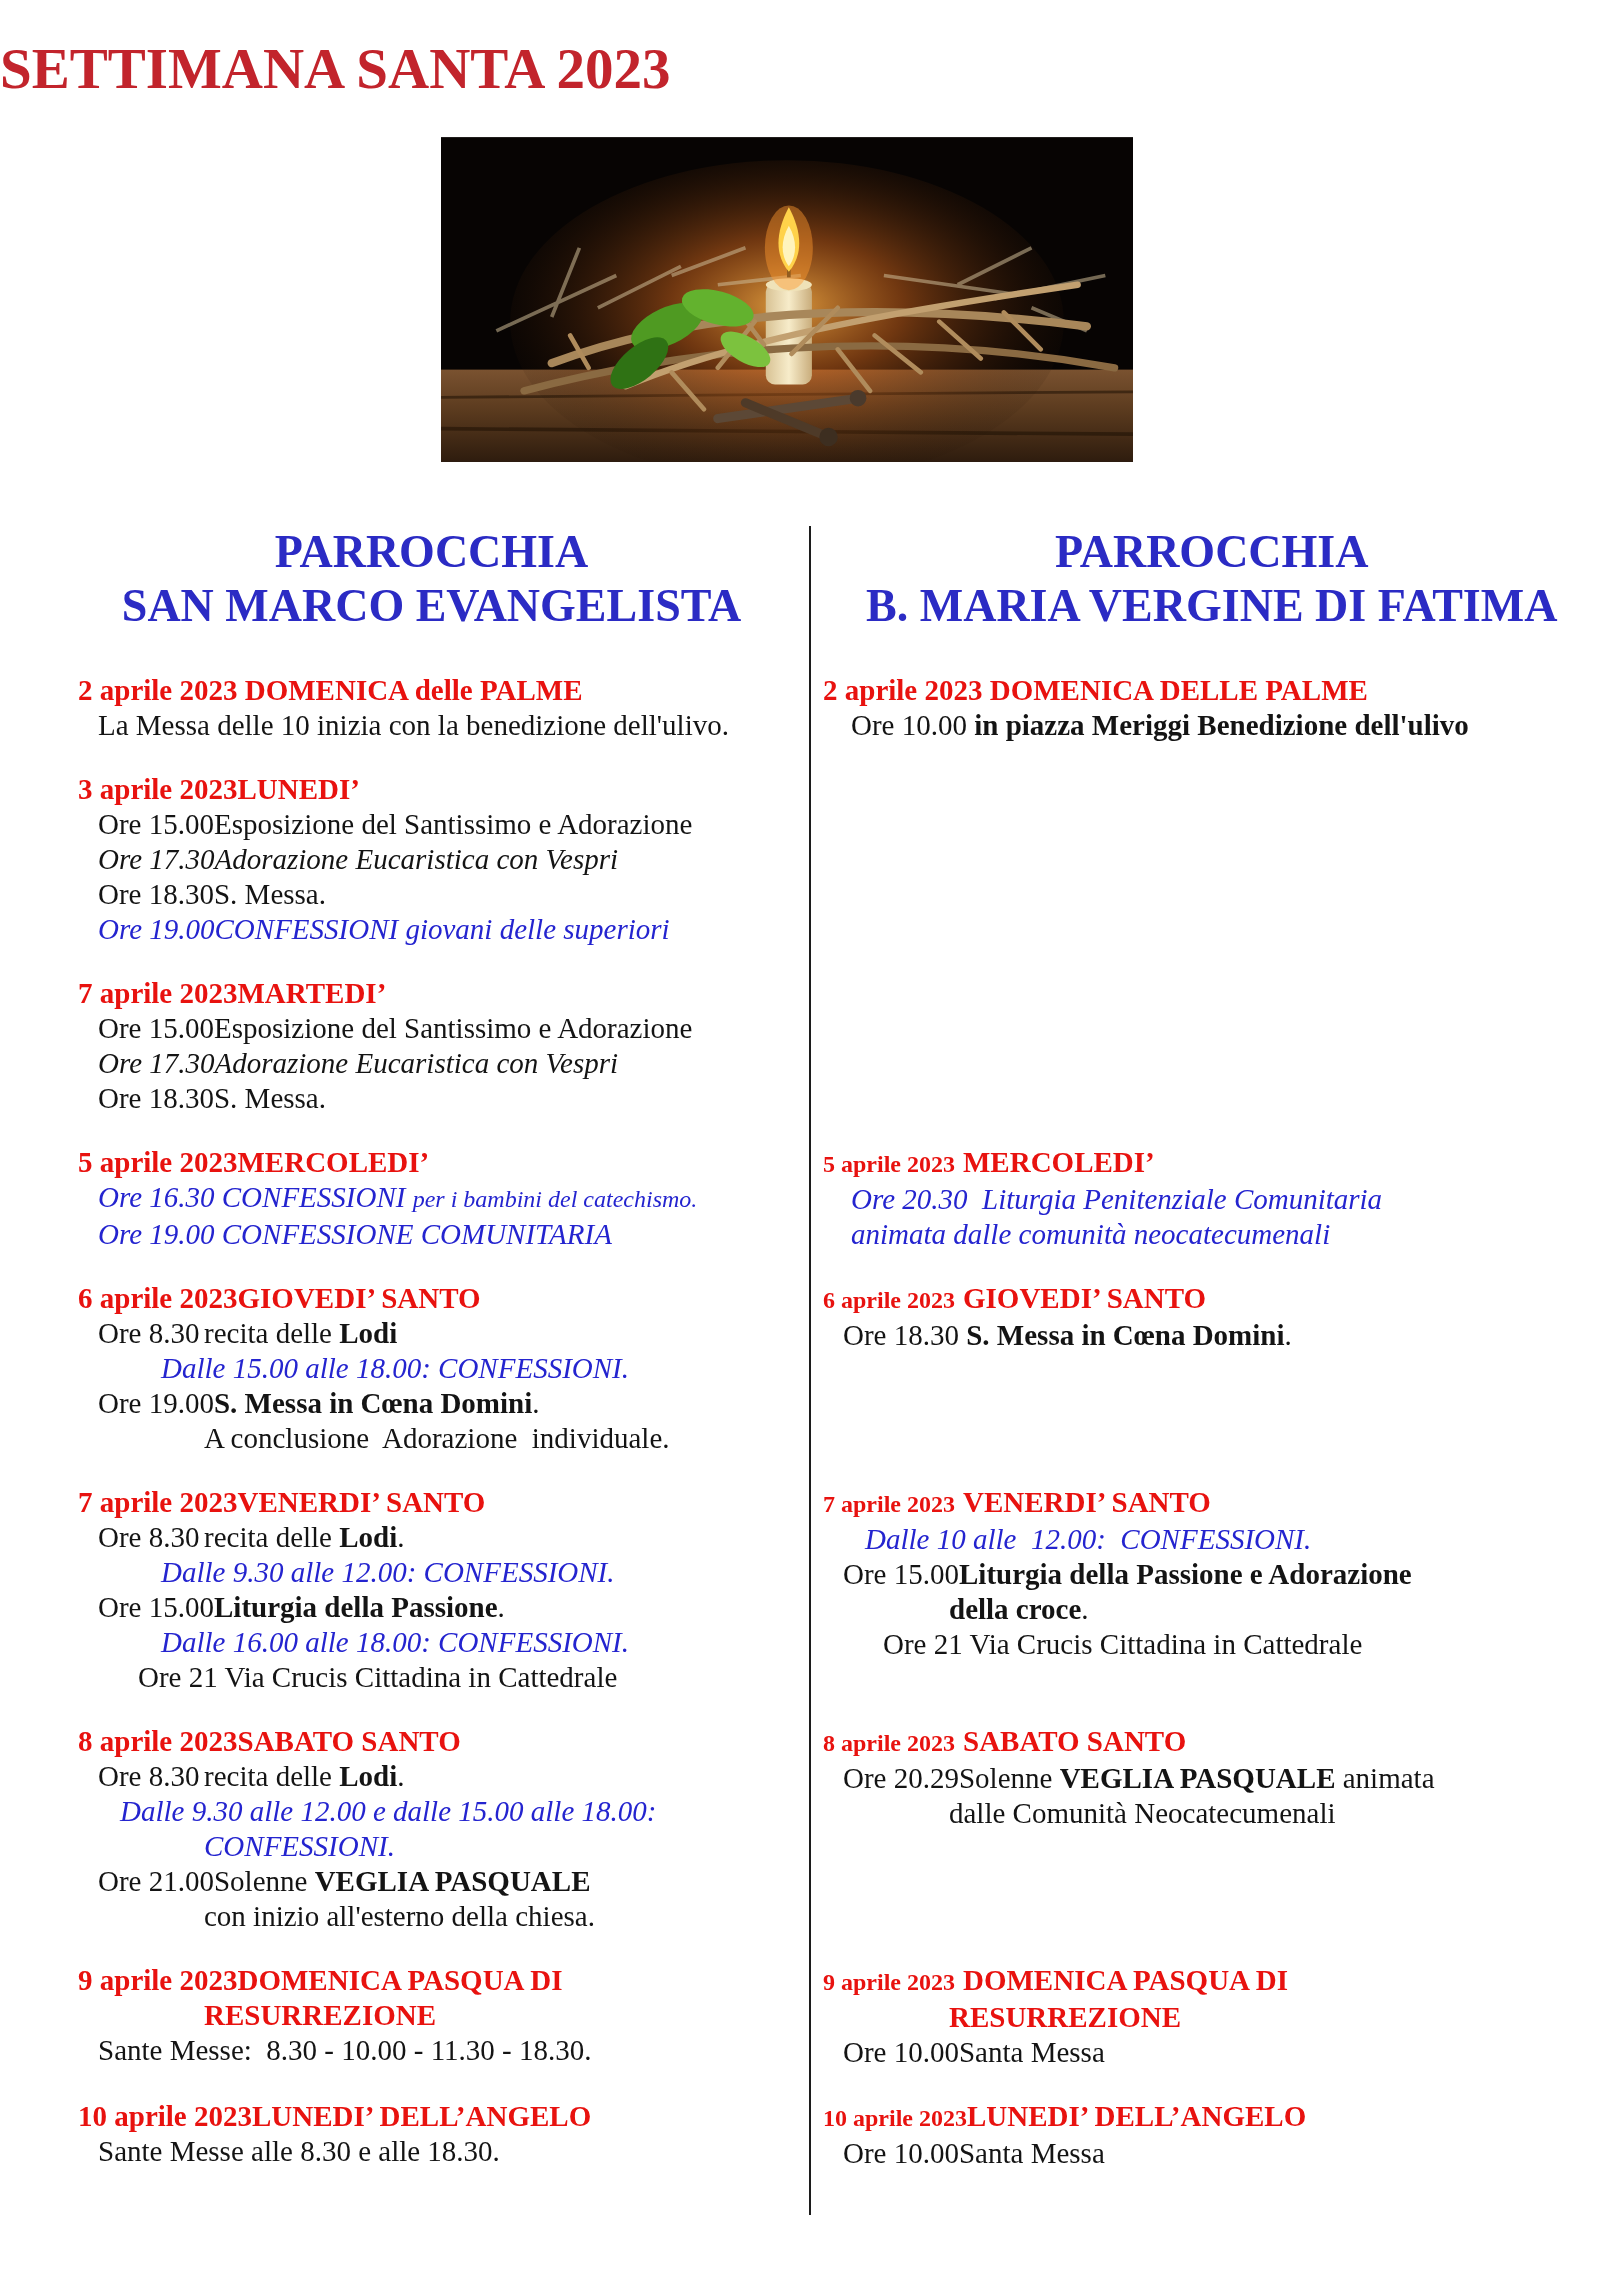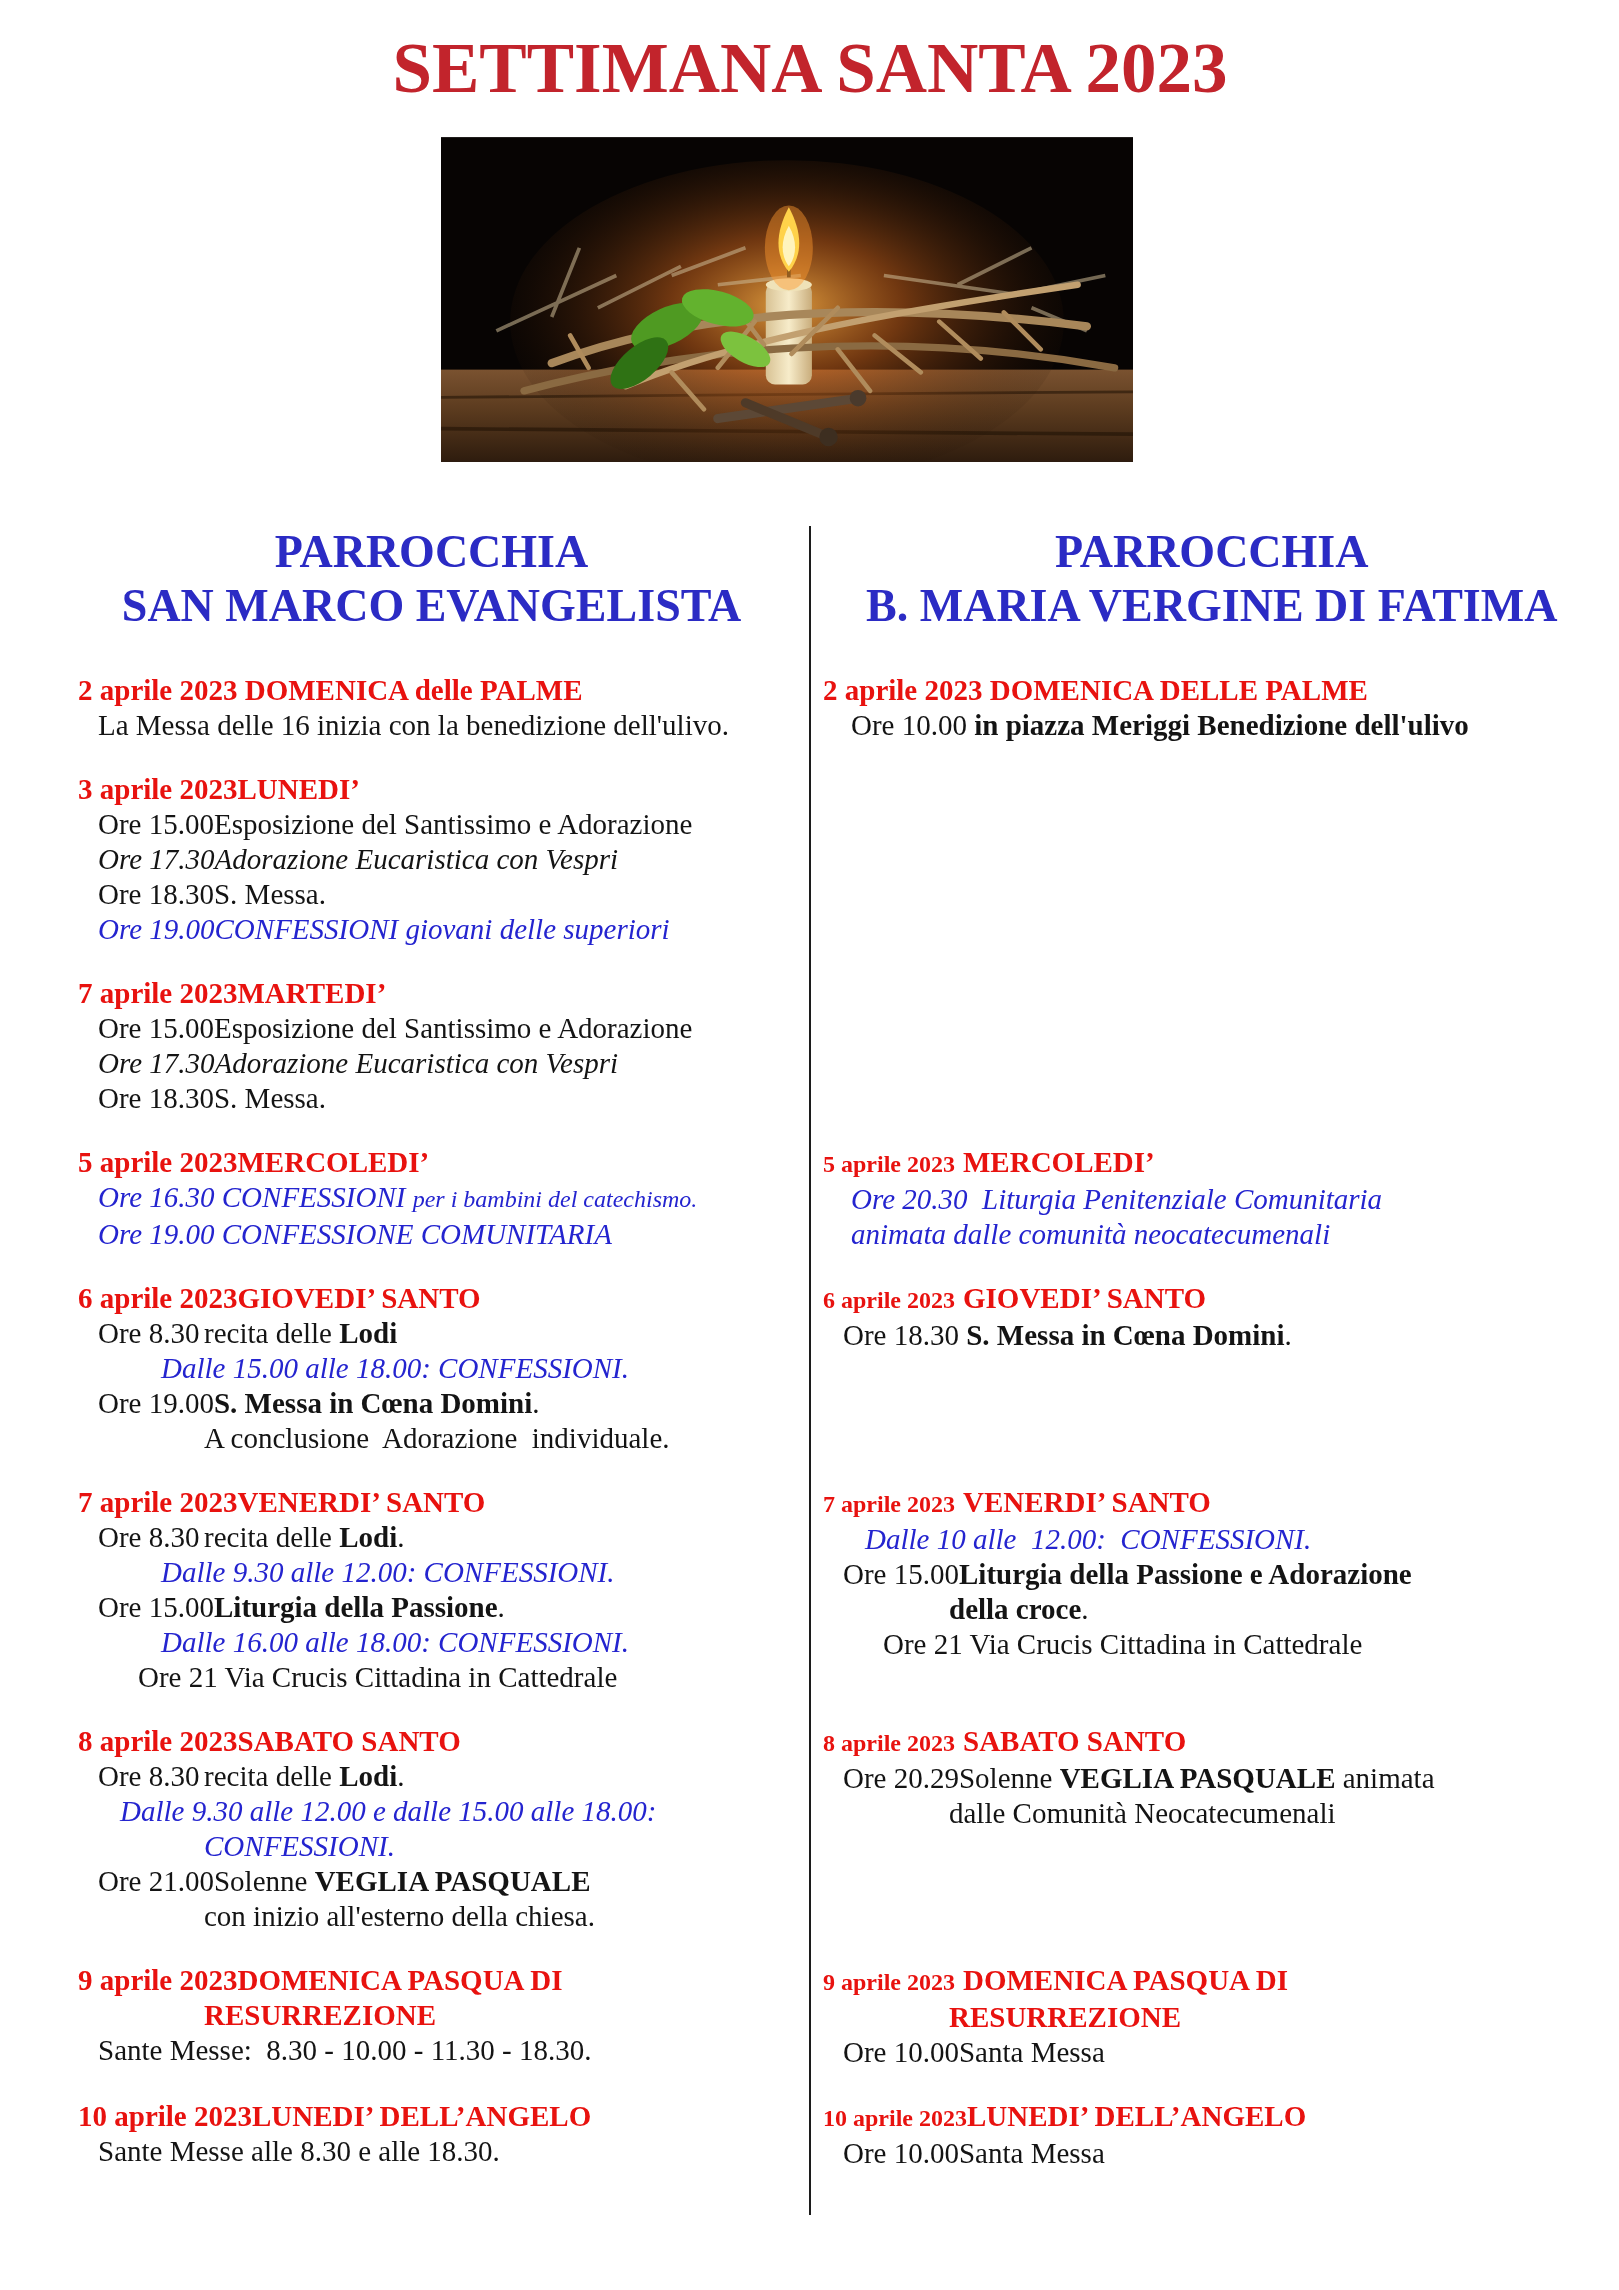--- a/index.html
+++ b/index.html
@@ -5,21 +5,21 @@
   :root{
     --title-red:#c2242c; --red:#e8120f; --blue:#2b2bc4; --blue-note:#2424cf; --ink:#141414;
   }
   html,body{margin:0;padding:0;}
   body{
     width:1620px;height:2291px;background:#ffffff;overflow:hidden;
     font-family:"Liberation Serif","DejaVu Serif",serif;color:var(--ink);
   }
   .page{position:relative;width:1620px;height:2291px;padding-top:37px;box-sizing:border-box;}
   .doc-title{
-    text-align:center;font-size:71px;font-weight:bold;color:var(--title-red);
+    text-align:left;font-size:57px;font-weight:bold;color:var(--title-red);
     line-height:63px;letter-spacing:0px;
   }
   .photo-wrap{width:692px;height:325px;margin:37px 0 63px 441px;display:block;}
   .photo-wrap svg{display:block;}
   .divider{position:absolute;left:809px;top:526px;width:1.8px;height:1689px;background:#1c1c1c;}
   #schedule-grid{
     display:grid;grid-template-columns:809px 810px;row-gap:29px;width:1391px;
   }
   .col{box-sizing:border-box;}
   .col-left{padding-left:78px;padding-right:24px;}
@@ -119,21 +119,21 @@
     <div class="col col-left parish">
       <div class="parish-line">PARROCCHIA</div>
       <div class="parish-line">SAN MARCO EVANGELISTA</div>
     </div>
     <div class="col col-right parish">
       <div class="parish-line">PARROCCHIA</div>
       <div class="parish-line">B. MARIA VERGINE DI FATIMA</div>
     </div>
   <div class="col col-left">
         <div class="ln ind-0"><span class="sg b red">2 aprile 2023 DOMENICA delle PALME</span></div>
-        <div class="ln ind-time"><span class="sg">La Messa delle 16 inizia con la benedizione dell'ulivo.</span></div>
+        <div class="ln ind-time"><span class="sg">La Messa delle 10 inizia con la benedizione dell'ulivo.</span></div>
       </div>
       <div class="col col-right">
         <div class="ln ind-0"><span class="sg b red">2 aprile 2023 DOMENICA DELLE PALME</span></div>
         <div class="ln ind-plain"><span class="sg">Ore 10.00 </span><span class="sg b">in piazza Meriggi Benedizione dell'ulivo</span></div>
       </div>
       <div class="col col-left">
         <div class="ln row"><span class="cell-date sg b red">3 aprile 2023</span><span class="rest"><span class="sg b red">LUNEDI’</span></span></div>
         <div class="ln row row-time"><span class="cell-time sg">Ore 15.00</span><span class="rest"><span class="sg">Esposizione del Santissimo e Adorazione</span></span></div>
         <div class="ln row row-time"><span class="cell-time sg i">Ore 17.30</span><span class="rest"><span class="sg i">Adorazione Eucaristica con Vespri</span></span></div>
         <div class="ln row row-time"><span class="cell-time sg">Ore 18.30</span><span class="rest"><span class="sg">S. Messa.</span></span></div>

